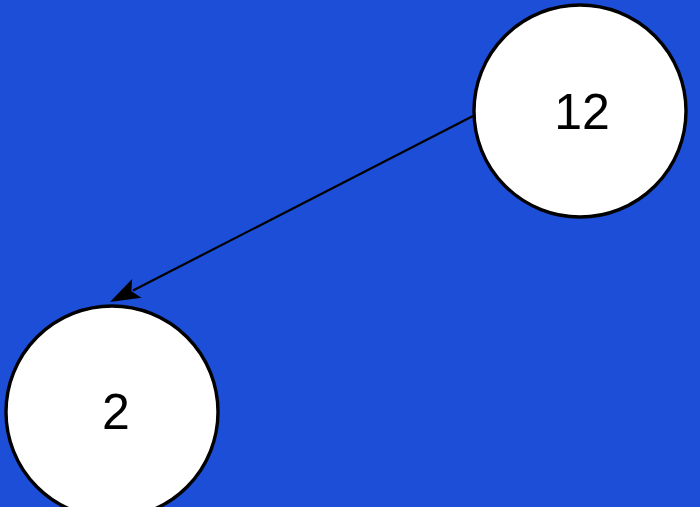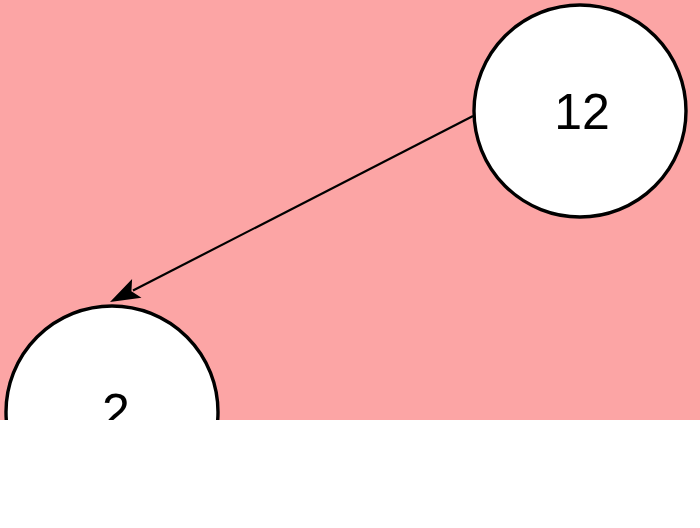--- a/index.html
+++ b/index.html
@@ -3,22 +3,22 @@
 <meta charset="utf-8">
 <style>
   html, body {
     margin: 0;
     padding: 0;
     background: #ffffff;
   }
   .stage {
     position: relative;
     width: 700px;
-    height: 420px;
-    background: #fca5a5;
+    height: 507px;
+    background: #1d4ed8;
     overflow: hidden;
     font-family: "Liberation Sans", sans-serif;
   }
   svg.graph {
     display: block;
     width: 700px;
     height: 528px;
   }
   .node-circle {
     fill: #ffffff;

